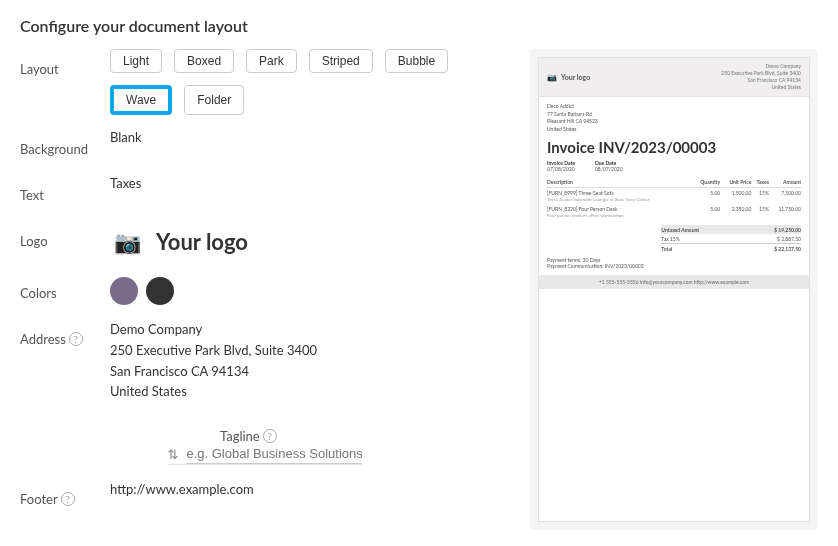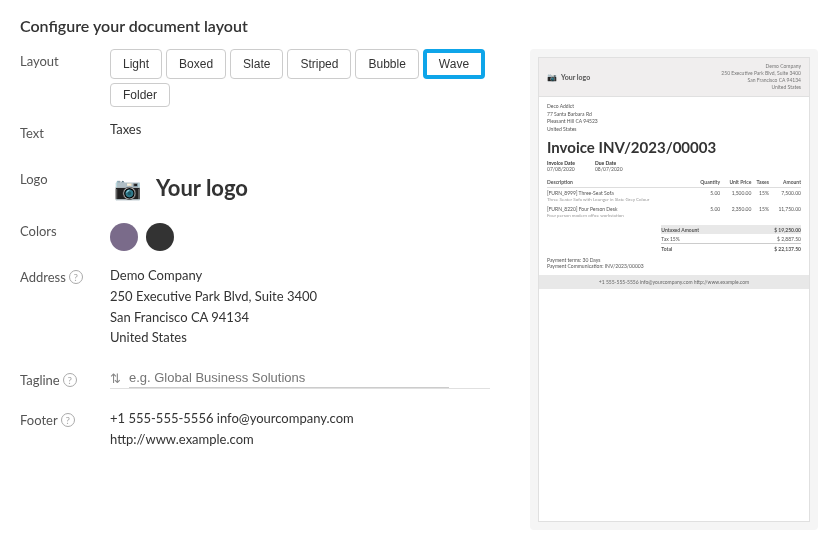--- a/index.html
+++ b/index.html
@@ -176,41 +176,42 @@
     }
     .form-label {
       width: 90px;
       font-size: 13px;
       color: #555;
       padding-top: 4px;
       flex-shrink: 0;
       display: flex;
       align-items: center;
       gap: 3px;
+      margin-top: 8px;
     }
     .form-label .help-icon {
       width: 14px;
       height: 14px;
       border-radius: 50%;
       border: 1px solid #aaa;
       display: inline-flex;
       align-items: center;
       justify-content: center;
       font-size: 10px;
       color: #aaa;
       cursor: pointer;
     }
     .form-content {
       flex: 1;
     }
 
     
     .layout-buttons {
       display: flex;
-      gap: 4px;
+      gap: 12px;
       flex-wrap: wrap;
     }
     .layout-btn {
       padding: 4px 12px;
       border: 1px solid #ccc;
       border-radius: 4px;
       background: #fff;
       font-size: 12px;
       color: #333;
       cursor: pointer;
@@ -340,29 +341,35 @@
   <div class="content">
 
     <div class="left-panel">
 
       <div class="form-row">
         <div class="form-label">Layout</div>
         <div class="form-content">
           <div class="layout-buttons">
             <button class="layout-btn">Light</button>
             <button class="layout-btn">Boxed</button>
-            <button class="layout-btn">Slate</button>
+            <button class="layout-btn">Park</button>
             <button class="layout-btn">Striped</button>
             <button class="layout-btn">Bubble</button>
             <button class="layout-btn active">Wave</button>
             <button class="layout-btn">Folder</button>
           </div>
         </div>
       </div>
 
+      <div class="form-row">
+        <div class="form-label">Background</div>
+        <div class="form-content">
+          <span>Blank</span>
+        </div>
+      </div>
 
       <div class="form-row">
         <div class="form-label">Text</div>
         <div class="form-content">
           <span>Taxes</span>
         </div>
       </div>
 
       <div class="form-row">
         <div class="form-label">Logo</div>
@@ -392,21 +399,21 @@
         <div class="form-content">
           <div class="address-text">
             <div>Demo Company</div>
             <div>250 Executive Park Blvd, Suite 3400</div>
             <div>San Francisco CA 94134</div>
             <div>United States</div>
           </div>
         </div>
       </div>
 
-      <div class="form-row" style="align-items:center;">
+      <div class="form-row" style="align-items:center;flex-direction:column;">
         <div class="form-label">
           <span>Tagline</span>
           <span class="help-icon">?</span>
         </div>
         <div class="form-content">
           <div class="tagline-row">
             <div class="tagline-arrows">
               <span>⇅</span>
             </div>
             <input class="tagline-input" type="text" placeholder="e.g. Global Business Solutions" style="">
@@ -415,21 +422,20 @@
         </div>
       </div>
 
       <div class="form-row">
         <div class="form-label">
           <span>Footer</span>
           <span class="help-icon">?</span>
         </div>
         <div class="form-content">
           <div class="footer-text">
-            <div>+1 555-555-5556 info@yourcompany.com</div>
             <div>http://www.example.com</div>
           </div>
         </div>
       </div>
 
     </div>
 
     <div class="right-panel">
       <div class="preview-frame">
         <div class="preview-inner">

